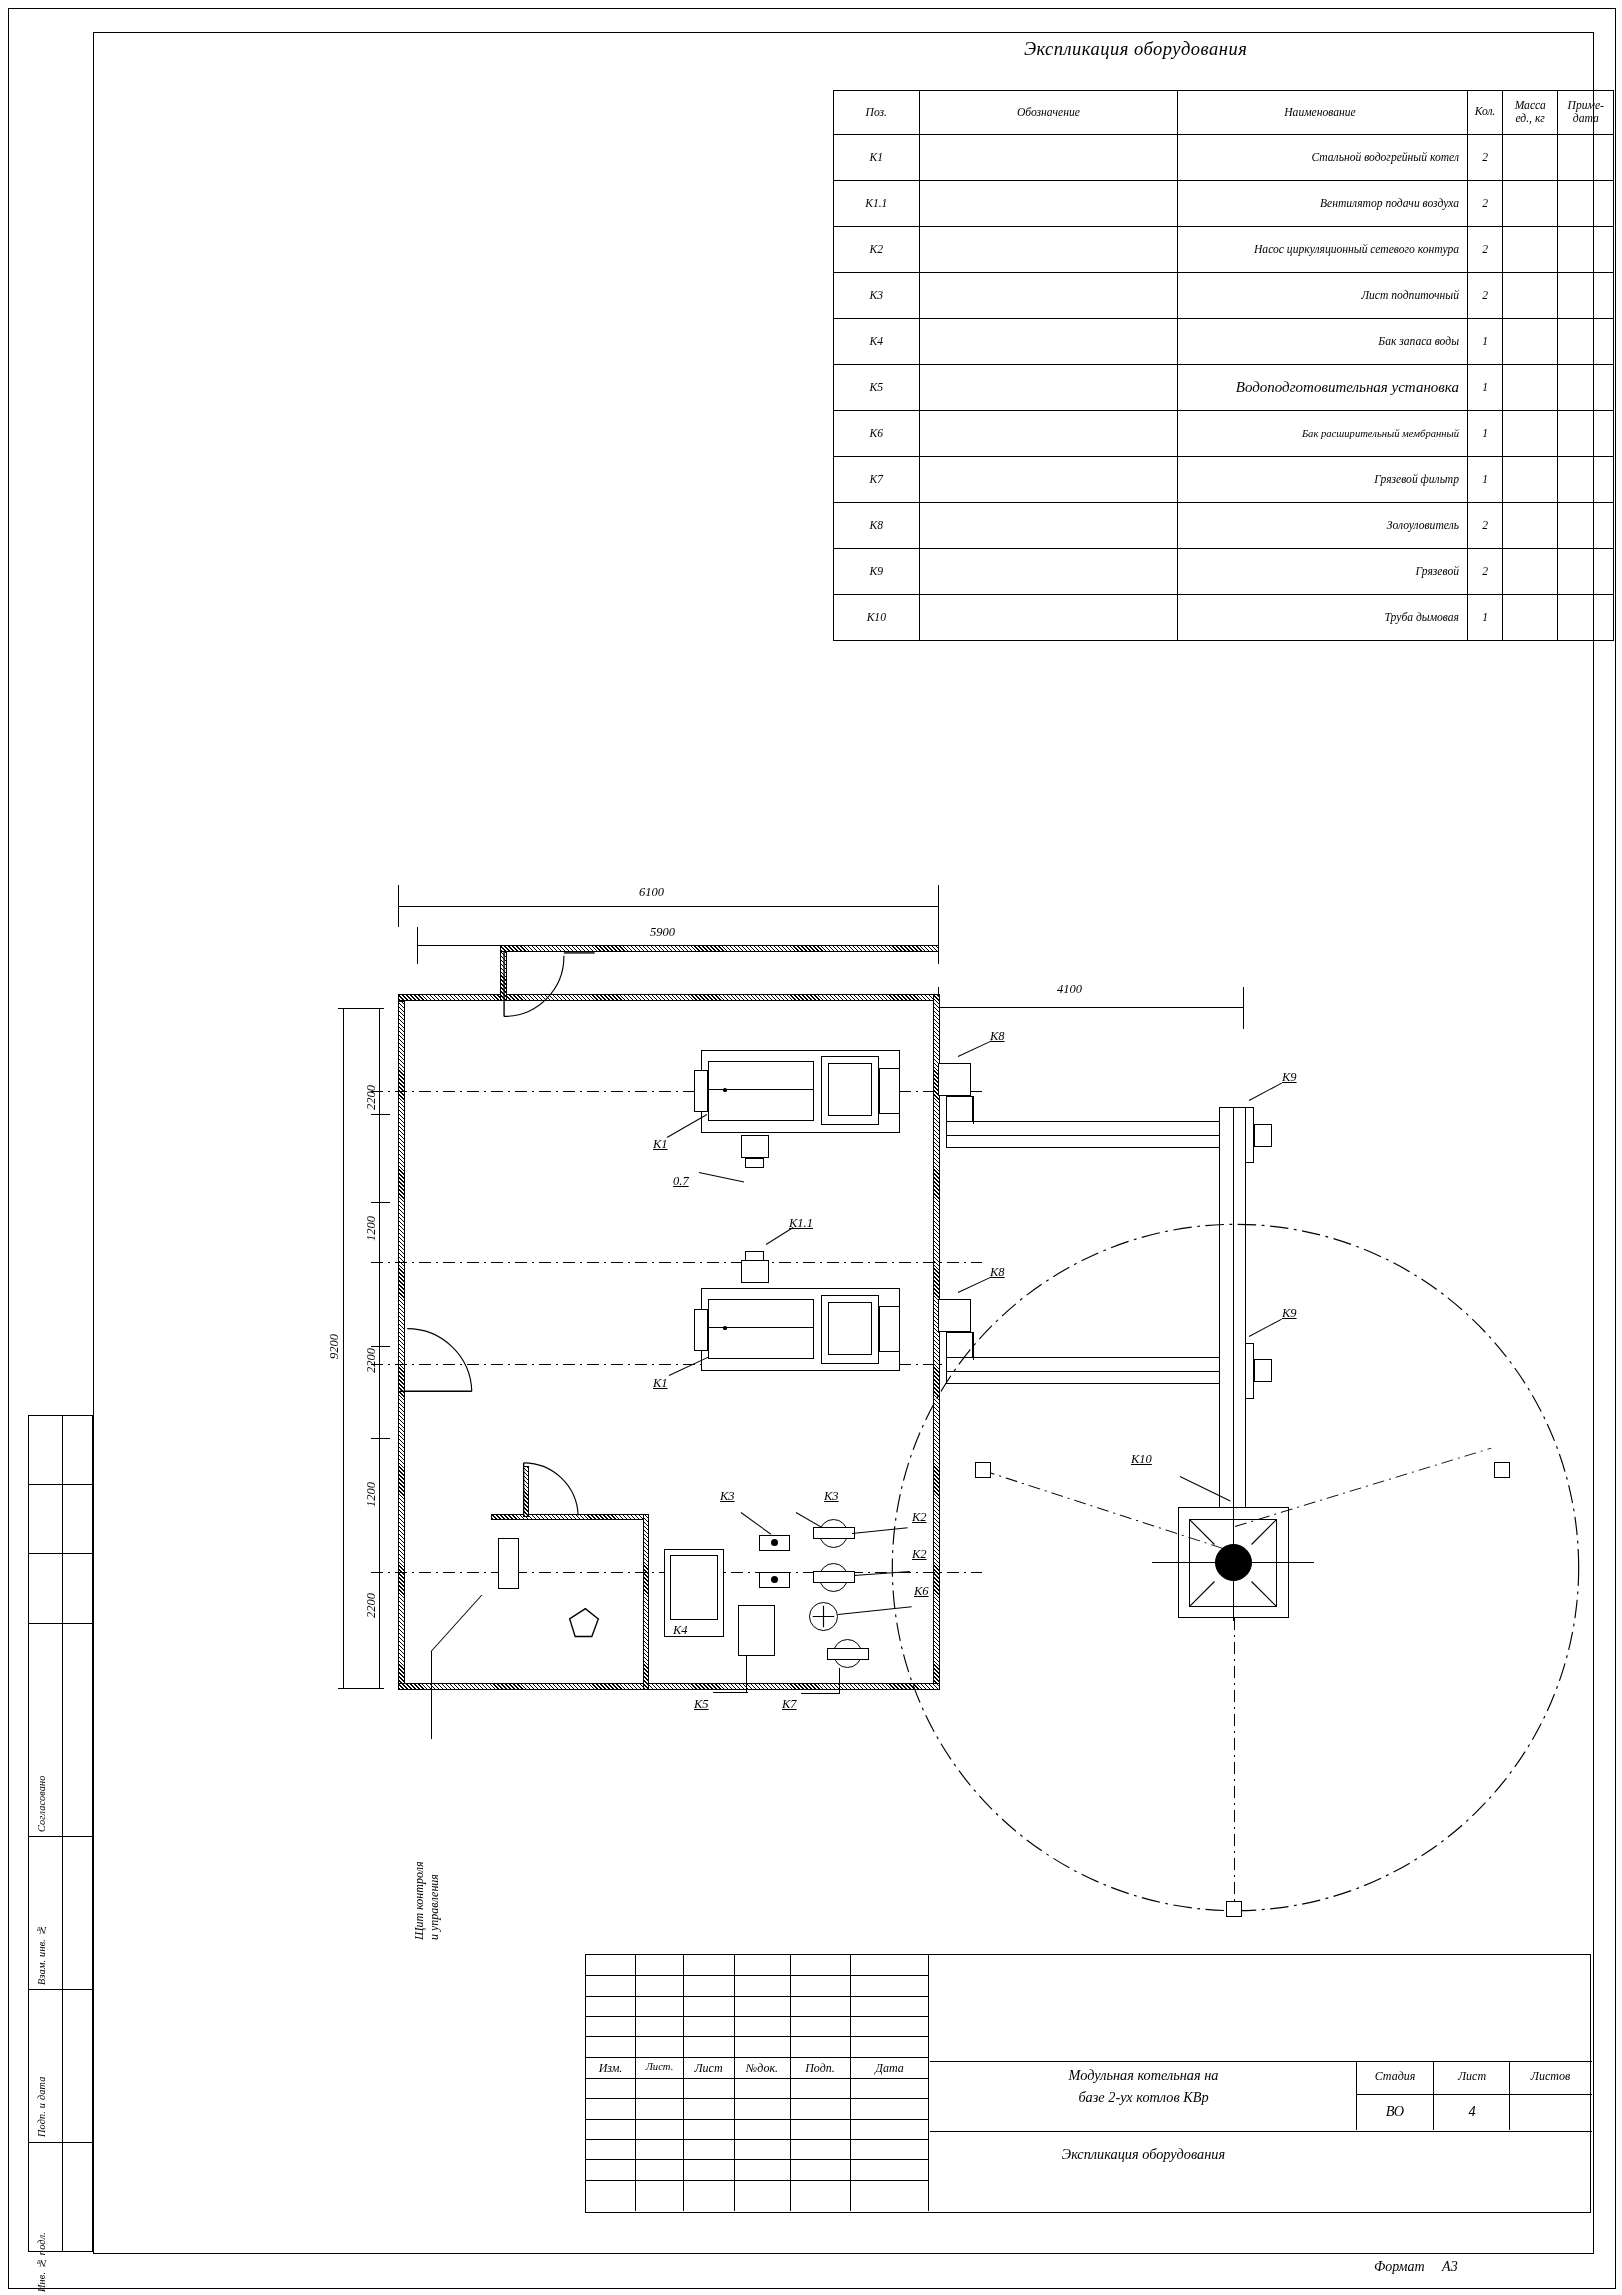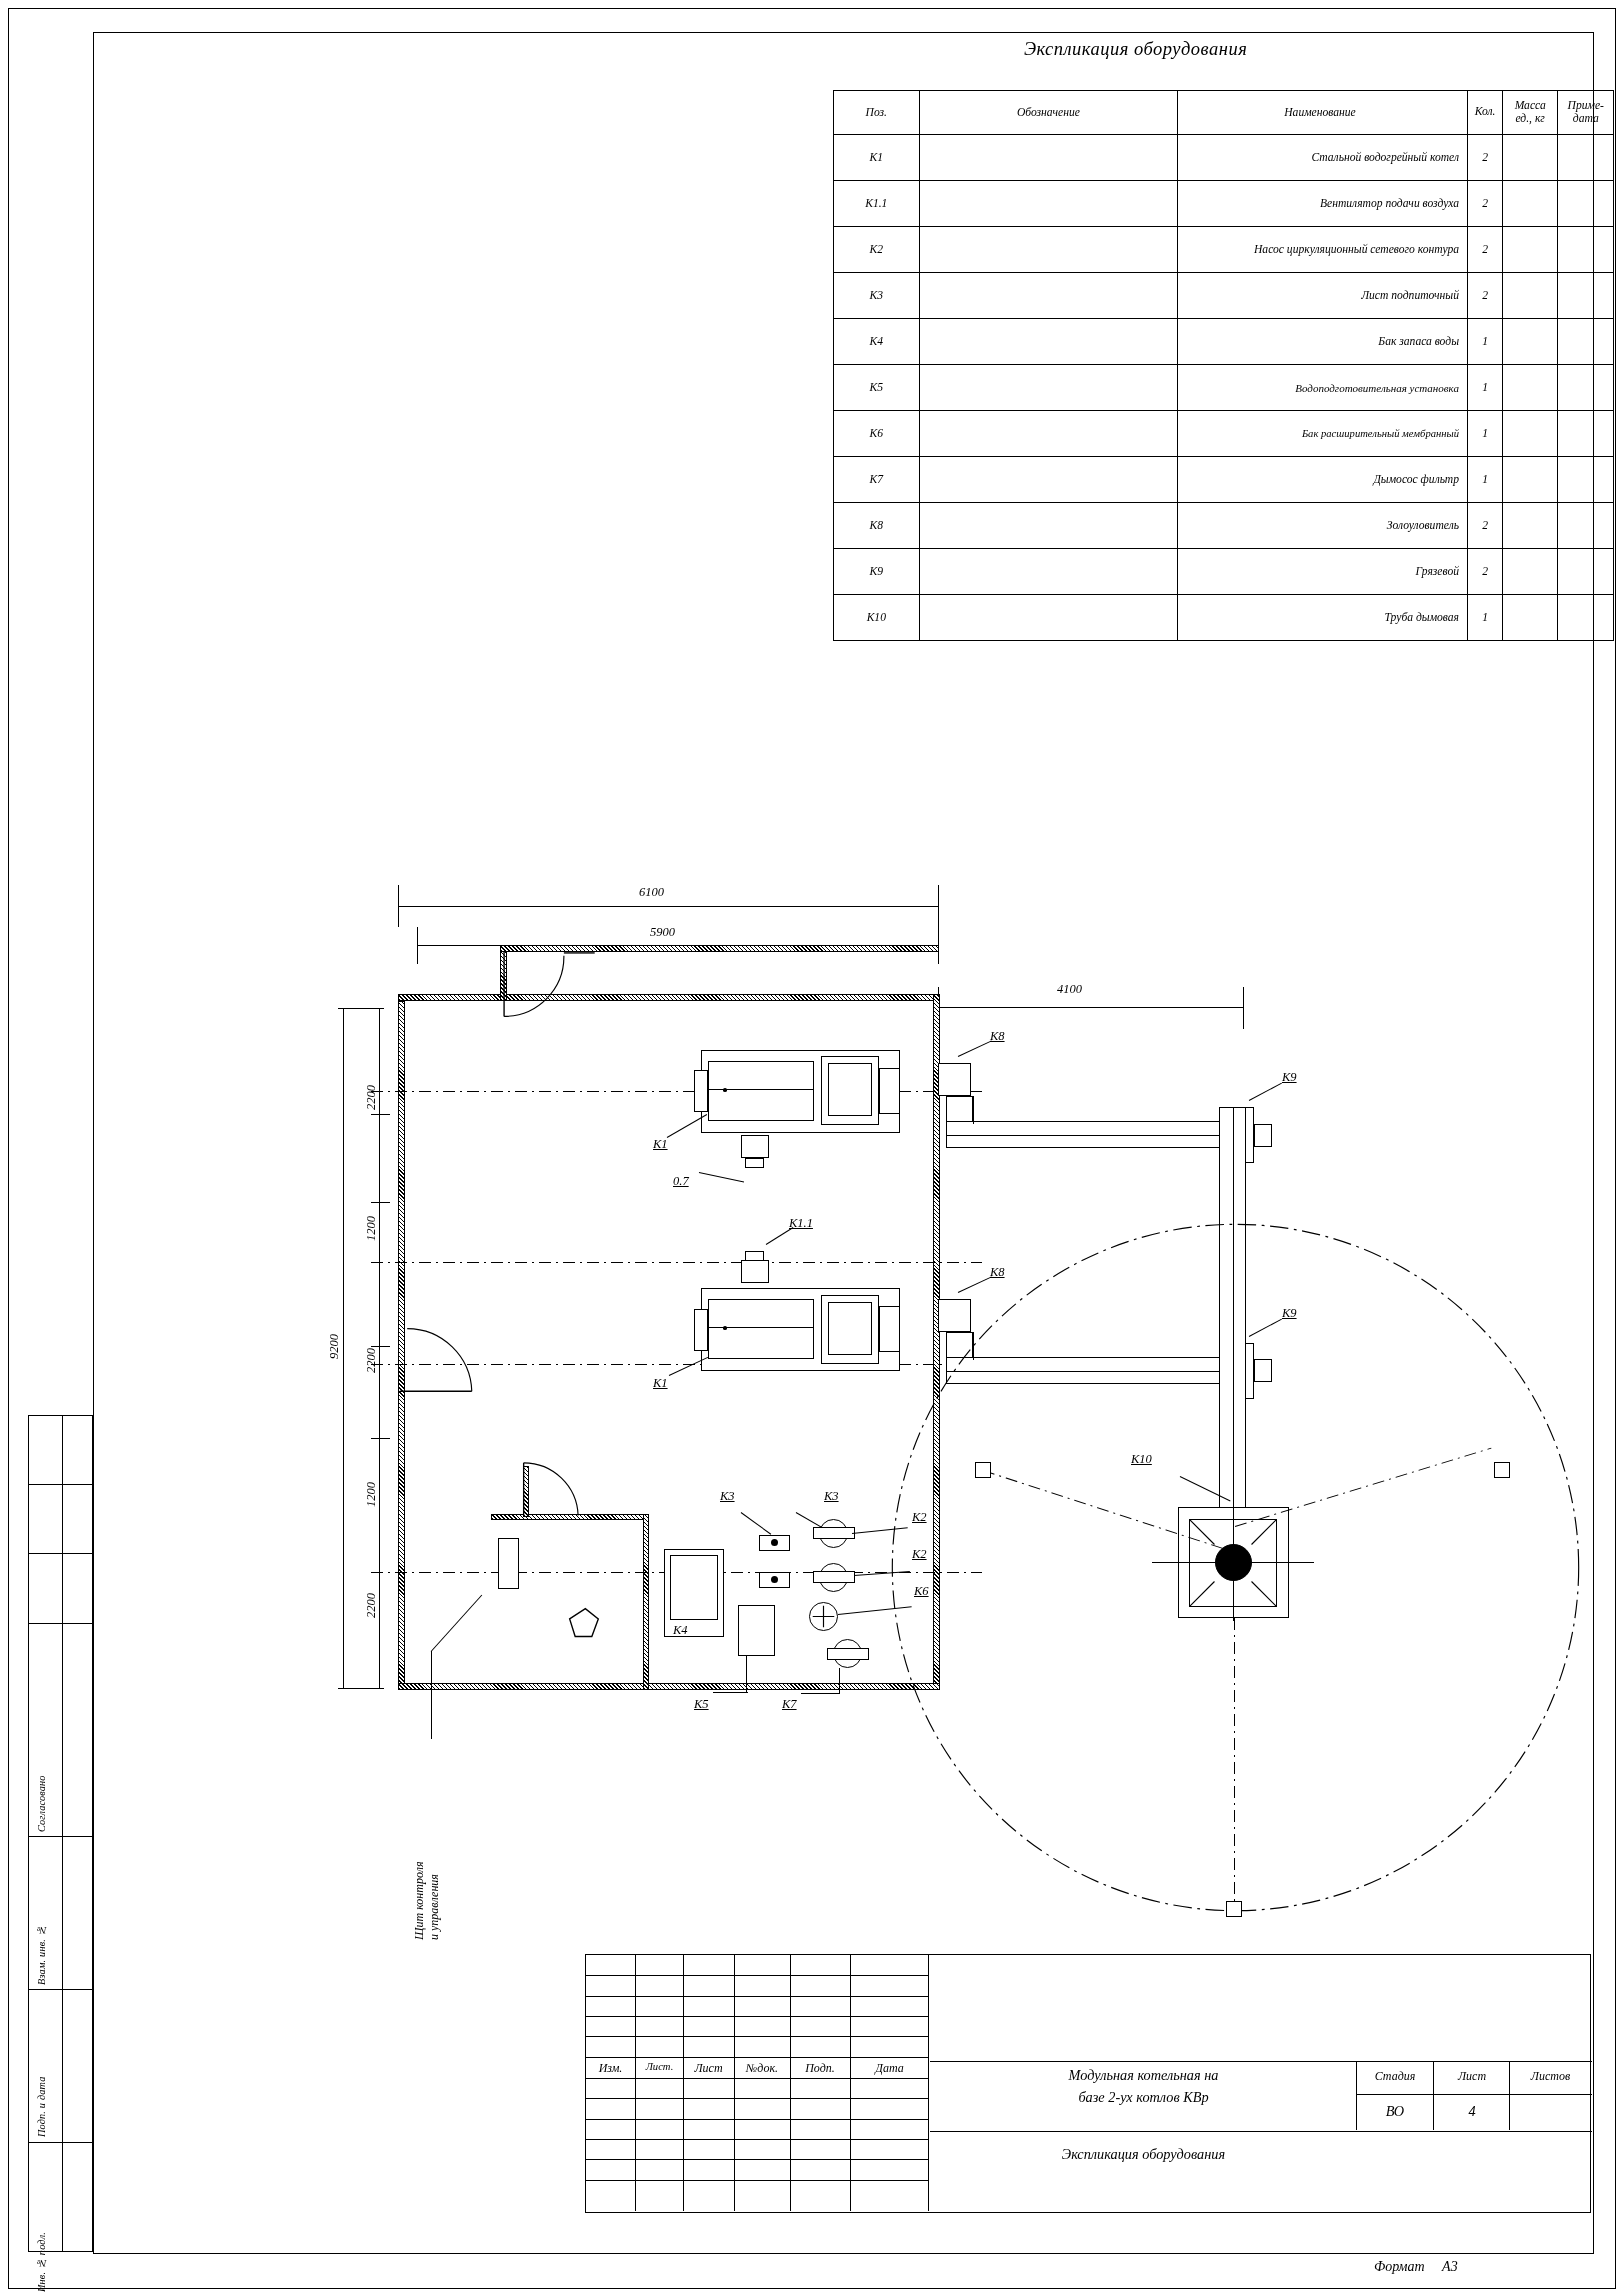--- a/index.html
+++ b/index.html
@@ -137,37 +137,37 @@
           <td class="c-pos">К4</td>
           <td class="c-oboz"></td>
           <td class="c-name">Бак запаса воды</td>
           <td class="c-kol">1</td>
           <td class="c-mass"></td>
           <td class="c-prim"></td>
         </tr>
       <tr>
           <td class="c-pos">К5</td>
           <td class="c-oboz"></td>
-          <td class="c-name" style="font-size:11px;">Водоподготовительная установка</td>
+          <td class="c-name" style="font-size:15px;">Водоподготовительная установка</td>
           <td class="c-kol">1</td>
           <td class="c-mass"></td>
           <td class="c-prim"></td>
         </tr>
       <tr>
           <td class="c-pos">К6</td>
           <td class="c-oboz"></td>
           <td class="c-name" style="font-size:10.6px;">Бак расширительный мембранный</td>
           <td class="c-kol">1</td>
           <td class="c-mass"></td>
           <td class="c-prim"></td>
         </tr>
       <tr>
           <td class="c-pos">К7</td>
           <td class="c-oboz"></td>
-          <td class="c-name">Дымосос фильтр</td>
+          <td class="c-name">Грязевой фильтр</td>
           <td class="c-kol">1</td>
           <td class="c-mass"></td>
           <td class="c-prim"></td>
         </tr>
       <tr>
           <td class="c-pos">К8</td>
           <td class="c-oboz"></td>
           <td class="c-name">Золоуловитель</td>
           <td class="c-kol">2</td>
           <td class="c-mass"></td>

